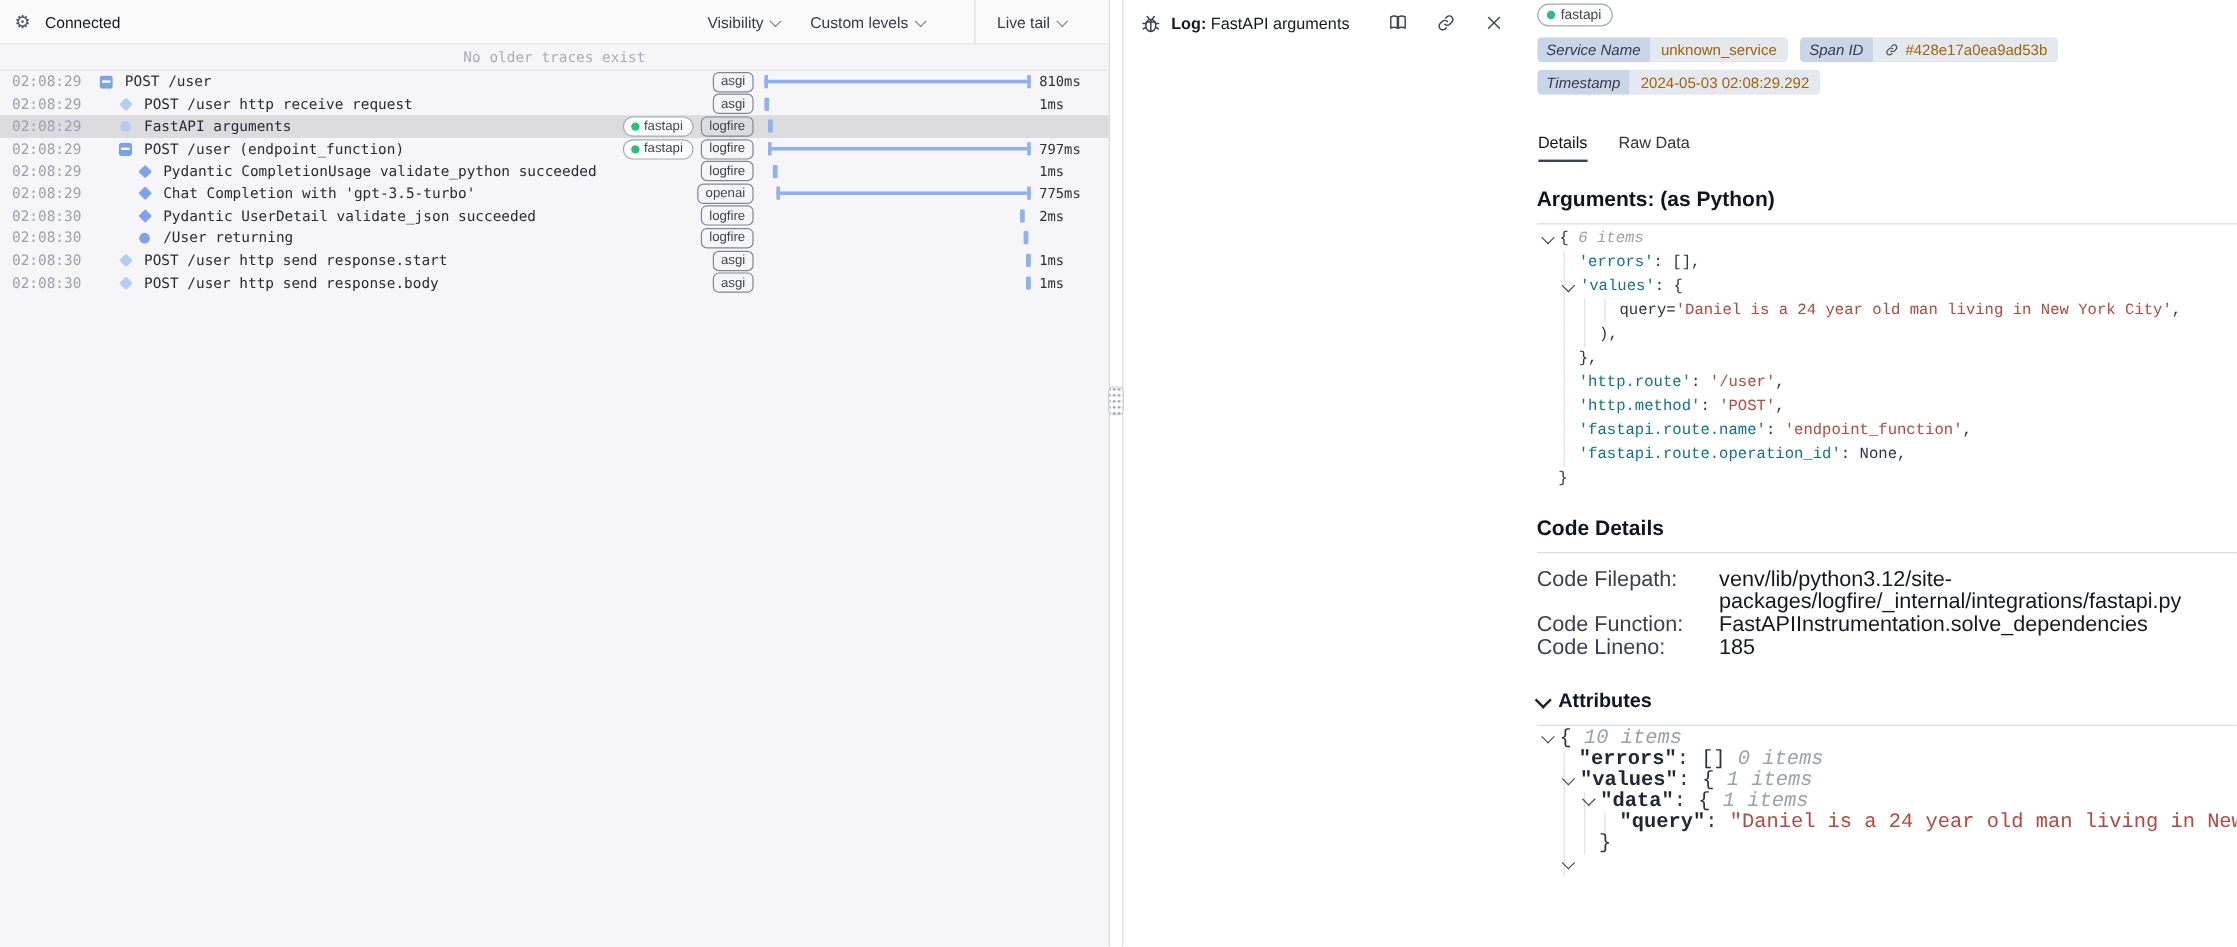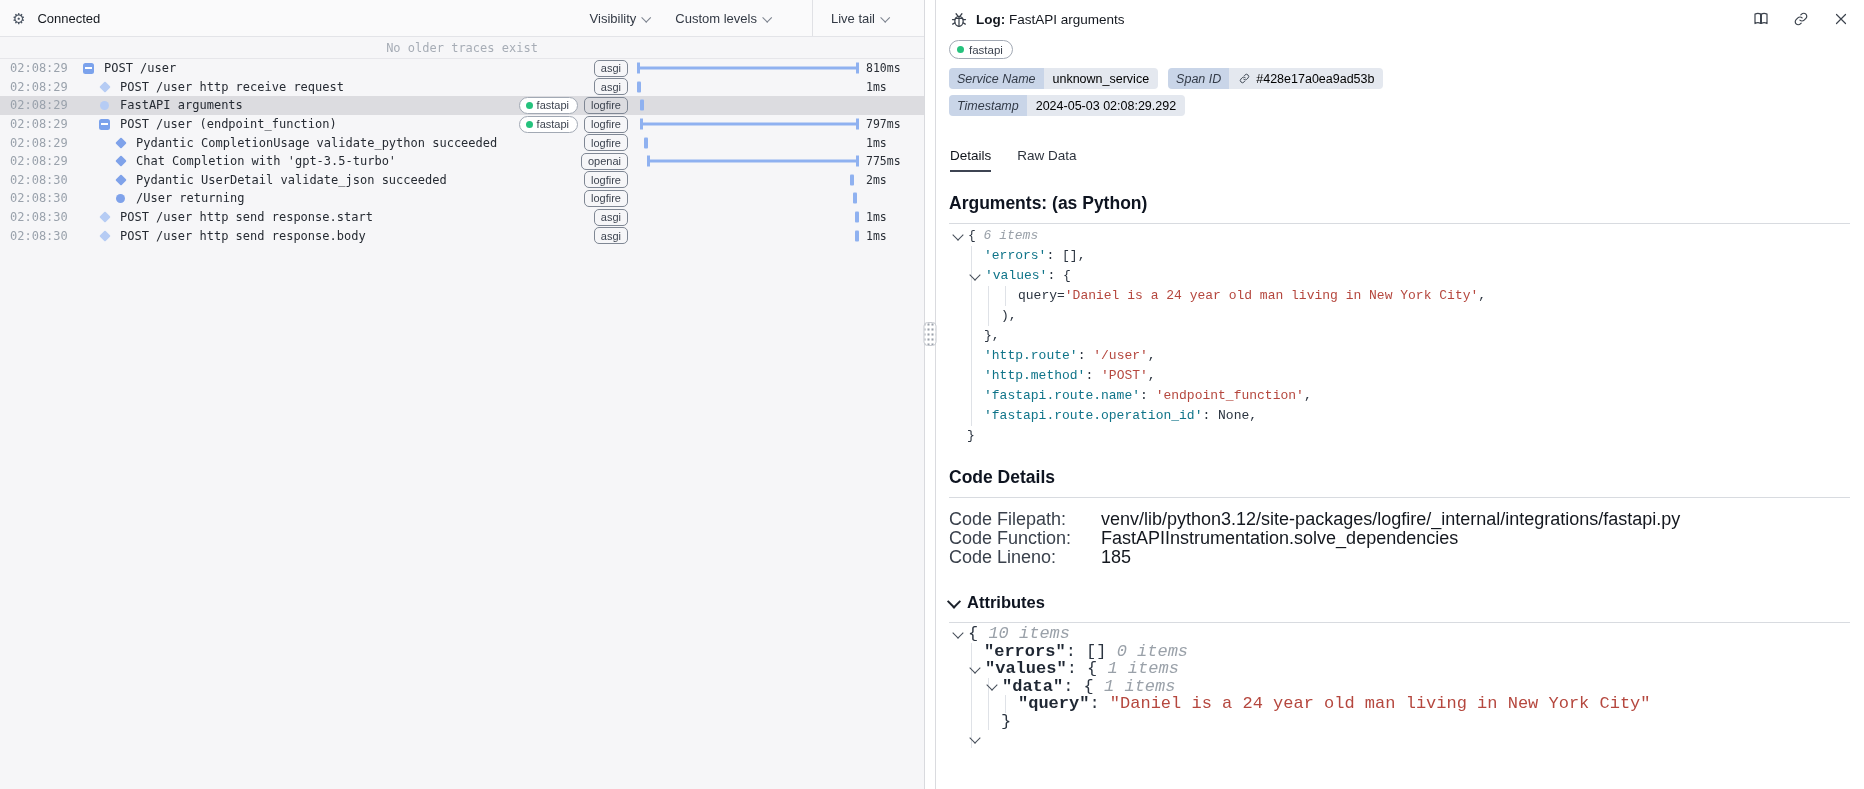--- a/index.html
+++ b/index.html
@@ -34,34 +34,34 @@
   .tbar{position:absolute;top:50%;transform:translateY(-50%);height:11px;}
   .tbar::before,.tbar::after{content:"";position:absolute;top:0;bottom:0;width:3px;background:#8fb1f0;}
   .tbar::before{left:0;} .tbar::after{right:0;}
   .tbar span{position:absolute;left:0;right:0;top:4px;height:3px;background:#8fb1f0;display:block;}
   .ttick{position:absolute;top:50%;transform:translateY(-50%);width:4px;height:11px;background:#8fb1f0;border-radius:1px;}
   .t-dur{width:52px;flex:none;margin-left:7px;font-family:"DejaVu Sans Mono",monospace;font-size:11.5px;color:#2a2f37;}
   
   .gutter{width:10px;flex:none;background:#fff;position:relative;border-right:1px solid #dadbdf;}
   .handle{position:absolute;left:50%;transform:translateX(-50%);top:322px;width:11px;height:22px;border:1px solid #c7cad0;border-radius:4px;background:#fff;background-image:radial-gradient(#9aa0aa 0.9px,transparent 1px);background-size:4px 5px;background-position:2px 4px;cursor:col-resize;}
   
-  .right{flex:1;background:#fff;overflow:hidden;display:flex;flex-direction:column;}
+  .right{flex:1;background:#fff;overflow:hidden;display:flex;}
   .rp-head{height:34px;flex:none;display:flex;align-items:center;padding:2px 14px 0 13px;gap:9px;}
   .rp-title{font-size:13.5px;color:#14181f;}
   .rp-title b{font-weight:700;}
   .rp-head .sp{flex:1;}
   .hicon{width:18px;height:18px;color:#3c434d;cursor:pointer;margin-left:13px;flex:none;}
   .hicon svg{width:18px;height:18px;display:block;stroke:#3c434d;fill:none;stroke-width:1.6;stroke-linecap:round;stroke-linejoin:round;}
   .bug svg{width:20px;height:20px;stroke:#39404b;fill:none;stroke-width:1.5;stroke-linecap:round;}
   .rp-body{padding:3px 14px 0 13px;}
   .svc-pill{display:inline-flex;align-items:center;gap:5px;height:17px;padding:0 9px 0 7px;border:1px solid #a2a9b4;border-radius:10px;background:#fff;font-size:11.5px;color:#3d4450;}
   .metarow{display:flex;gap:10px;margin-top:9px;flex-wrap:nowrap;}
   .chip{display:inline-flex;border-radius:4px;overflow:hidden;height:21px;font-size:12.5px;align-items:stretch;flex:none;}
   .chip .lbl{background:#c9d5e8;color:#333b48;font-style:italic;padding:0 8px;display:flex;align-items:center;}
-  .chip .val{background:#e4e8ef;color:#000000;padding:0 9px;display:flex;align-items:center;gap:5px;}
+  .chip .val{background:#e4e8ef;color:#a16207;padding:0 9px;display:flex;align-items:center;gap:5px;}
   .chip .val svg{width:13px;height:13px;stroke:#39414d;fill:none;stroke-width:1.7;stroke-linecap:round;stroke-linejoin:round;}
   .tabs{display:flex;gap:26px;margin-top:32px;padding:0 0 0 1px;}
   .tab{font-size:13.5px;color:#2d333d;padding-bottom:7px;cursor:pointer;}
   .tab.active{color:#10141b;border-bottom:2px solid #3d4452;}
   .secttl{font-size:17.5px;font-weight:700;color:#0e1420;margin-top:21px;padding-bottom:9px;border-bottom:1px solid #d8dbe0;}
   .attrttl{display:flex;align-items:center;gap:8px;font-size:16.5px;font-weight:700;color:#0e1420;margin-top:26px;padding-bottom:10px;border-bottom:1px solid #d8dbe0;}
   .bigchev{display:inline-block;width:8px;height:8px;border-right:2px solid #1c222c;border-bottom:2px solid #1c222c;transform:rotate(45deg) translate(-1px,-1px);cursor:pointer;}
   .tree{margin-top:2px;font-family:Liberation Mono, monospace;font-size:13px;}
   .tree.small{font-size:17px;}
   .cl{position:relative;line-height:20px;height:20px;white-space:nowrap;}

